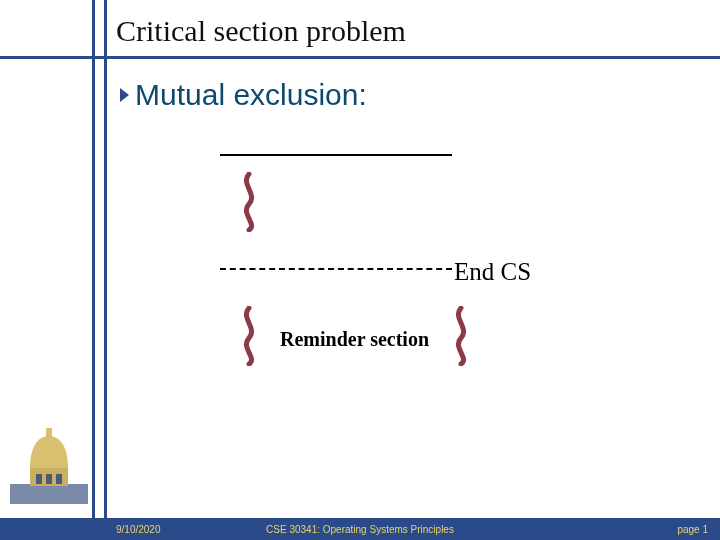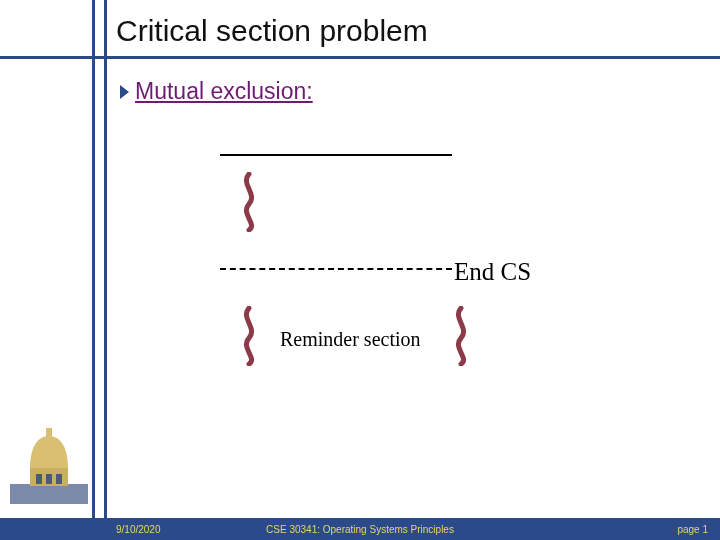--- a/index.html
+++ b/index.html
@@ -27,39 +27,39 @@
     height: 3px;
     background: #2a4a8a;
     top: 56px;
   }
   .title {
     position: absolute;
     left: 116px;
     top: 14px;
     font-size: 30px;
     color: #111;
+    font-family: Liberation Serif, serif;
   }
   .bullet-row {
     position: absolute;
     left: 120px;
     top: 78px;
     display: flex;
     align-items: center;
     gap: 6px;
   }
   .bullet-arrow {
     width: 0; height: 0;
     border-top: 7px solid transparent;
     border-bottom: 7px solid transparent;
     border-left: 9px solid #2a4a8a;
   }
   .bullet-text {
-    font-size: 23px;
-    color: #701a75;
-    text-decoration: underline;
+    font-size: 30px;
+    color: #0c4a6e;
   }
   .diagram {
     position: absolute;
     left: 190px;
     top: 130px;
     width: 380px;
     height: 300px;
   }
   .solid-line {
     position: absolute;
@@ -97,20 +97,21 @@
     top: 66px;
     font-family: "Times New Roman", serif;
     font-size: 20px;
   }
   .label-reminder {
     position: absolute;
     left: 90px;
     top: 198px;
     font-family: "Times New Roman", serif;
     font-size: 20px;
+    font-weight: bold;
   }
   .squiggle {
     position: absolute;
     width: 30px;
     height: 60px;
   }
   .squiggle svg { width: 100%; height: 100%; }
   .sq1 { left: 44px; top: 42px; }
   .sq2 { left: 44px; top: 176px; }
   .sq3 { left: 256px; top: 176px; }

